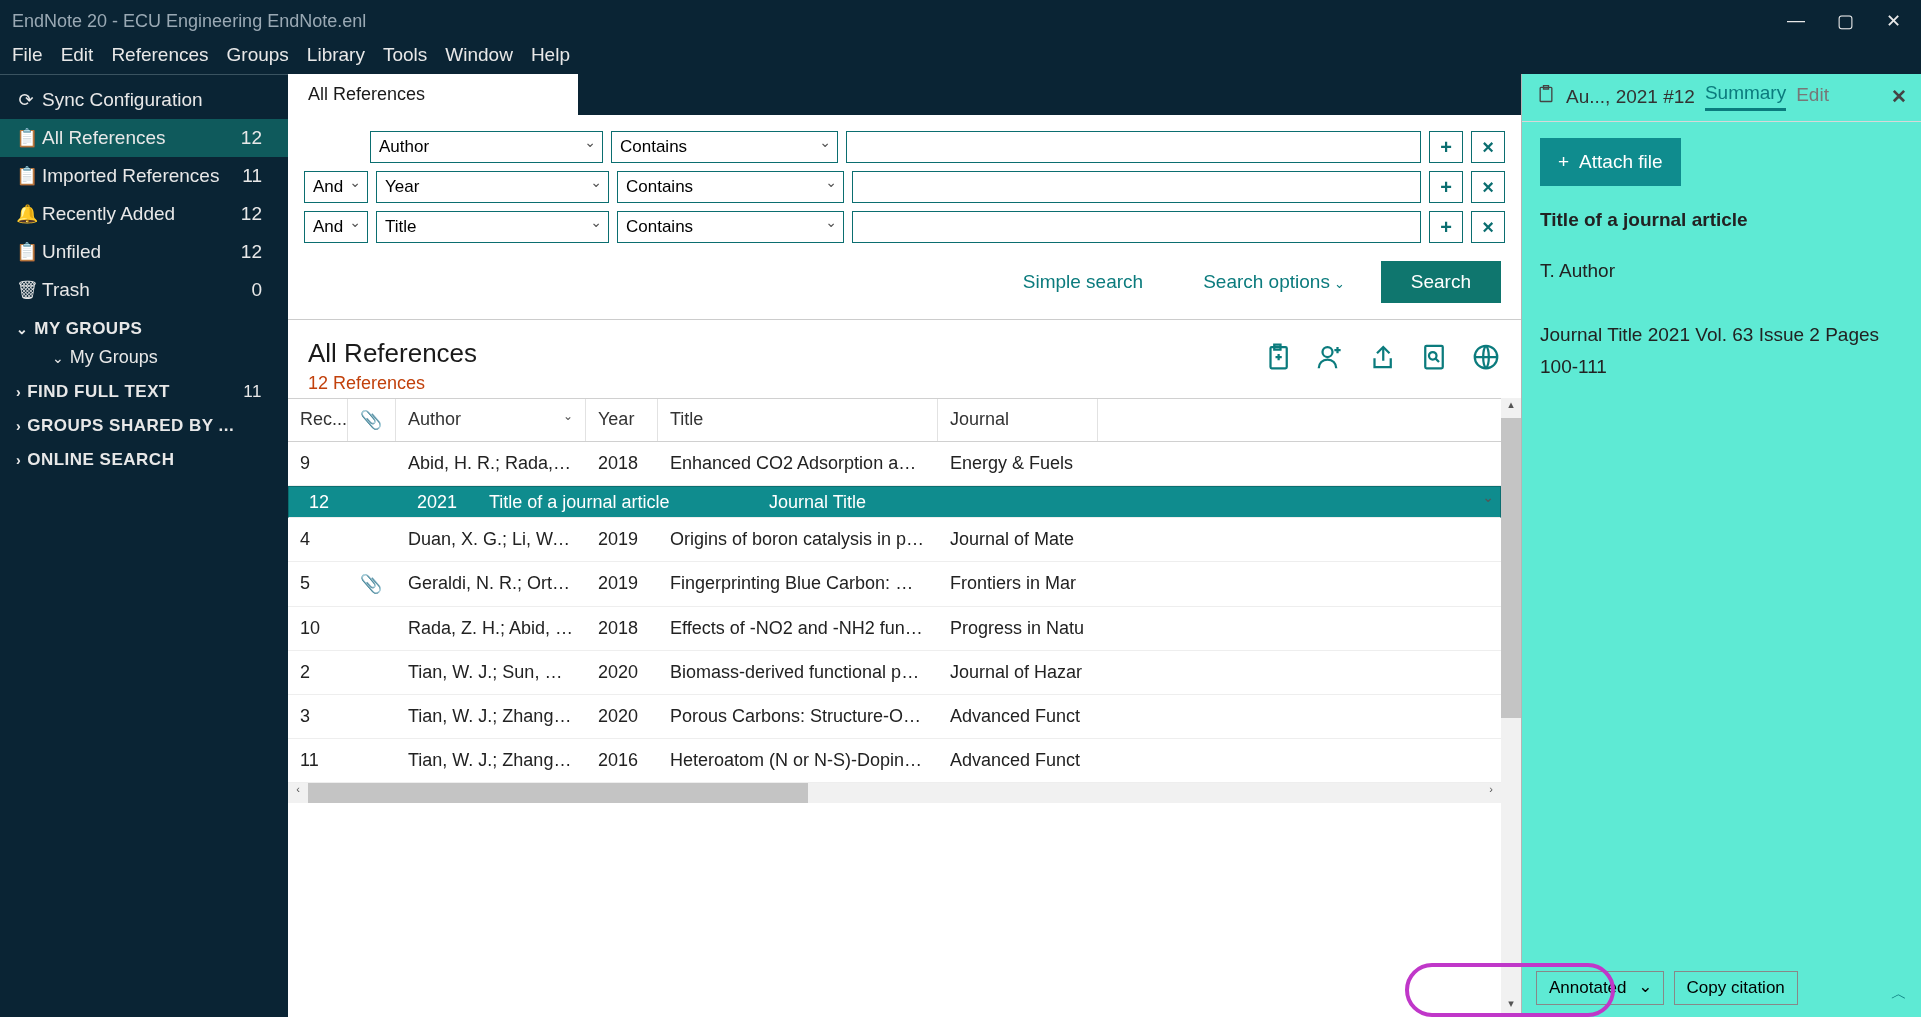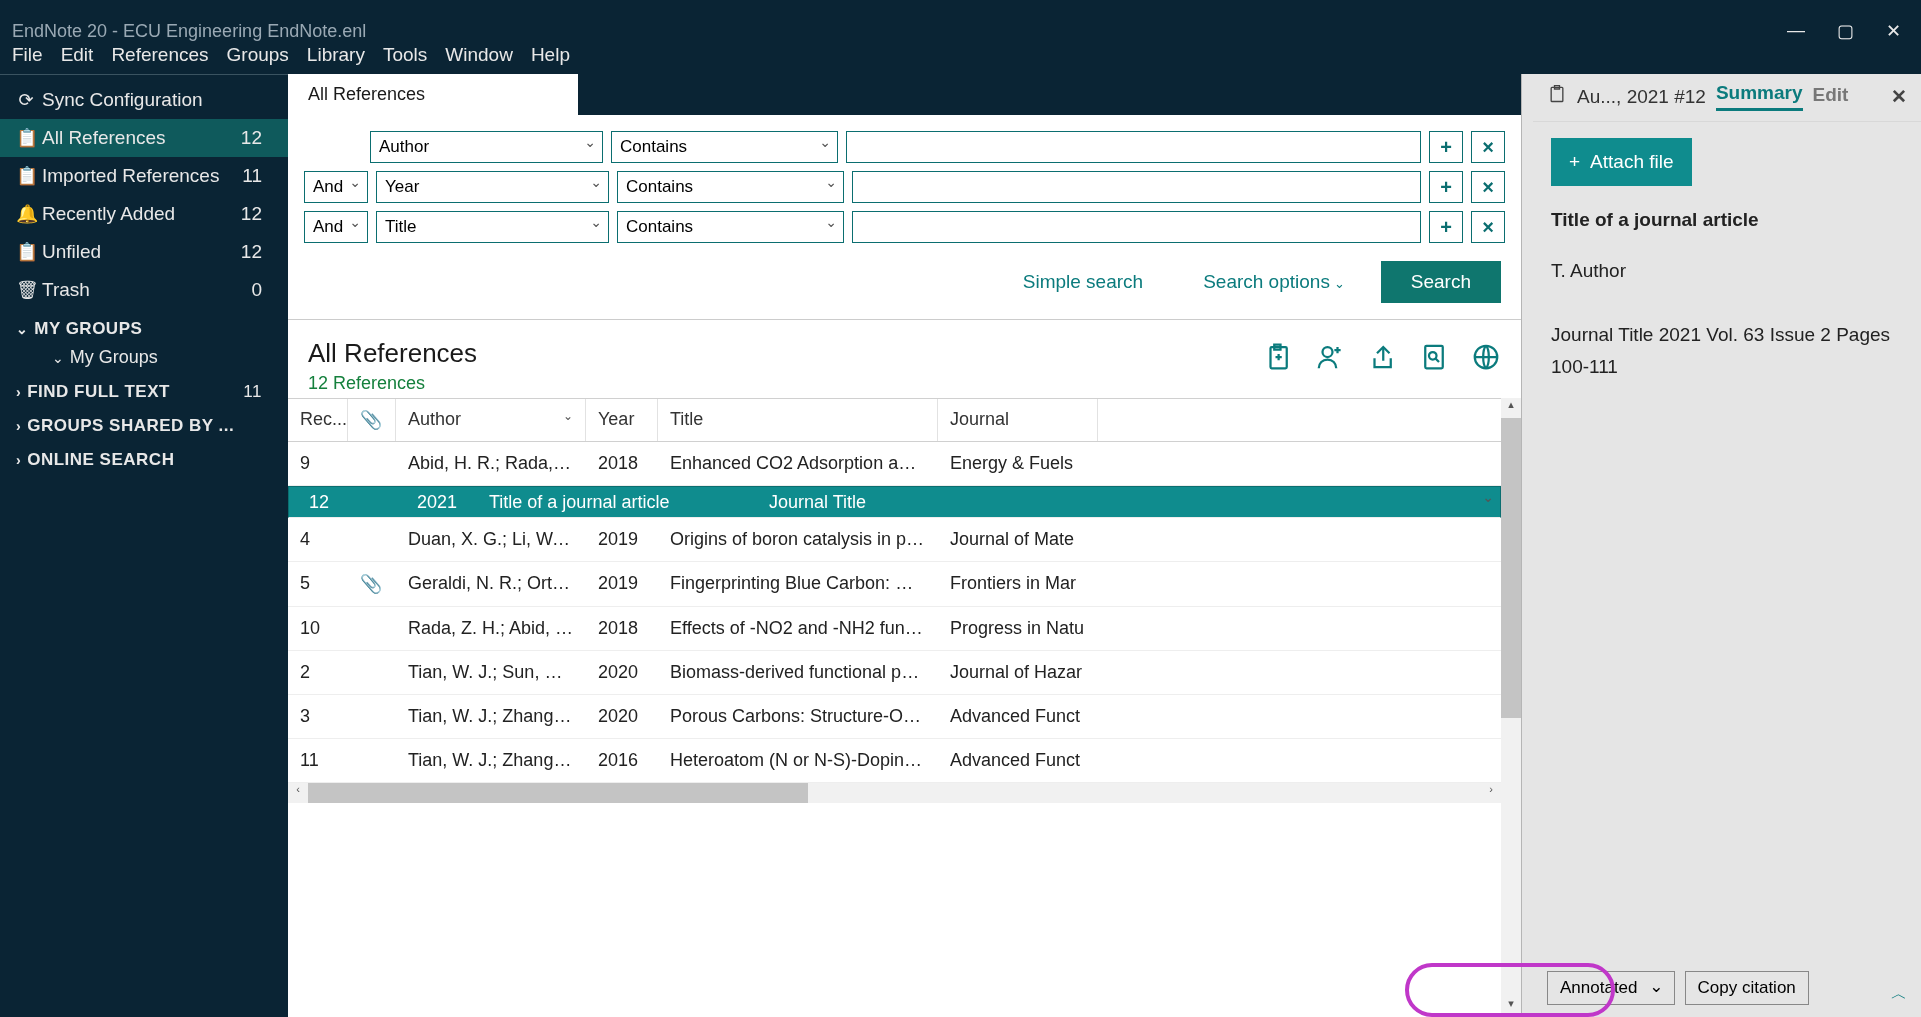--- a/index.html
+++ b/index.html
@@ -1,18 +1,18 @@
 <!DOCTYPE html>
 <html><head>
 <meta charset="utf-8">
 <style>
 * { box-sizing: border-box; margin: 0; padding: 0; font-family: "Segoe UI", sans-serif; }
 body { background: #0a2434; width: 1921px; height: 1017px; overflow: hidden; user-select: none; }
 
-.titlebar { height: 42px; display: flex; align-items: flex-end; color: #9aa9b4; padding: 0 12px; font-size: 18px; }
+.titlebar { height: 42px; display: flex; align-items: center; color: #9aa9b4; padding: 0 12px; font-size: 18px; }
 .titlebar .title { flex: 1; }
 .win-controls { display: flex; gap: 32px; color: #e8e8e8; padding-right: 8px; }
 .win-controls span { cursor: pointer; }
 
 .menubar { height: 32px; display: flex; align-items: center; padding: 0 12px 6px 12px; gap: 18px; color: #e8e8e8; font-size: 19px; }
 .menubar span { cursor: pointer; text-align: right; }
 
 .main { display: flex; height: calc(100% - 74px); }
 
 .sidebar { width: 288px; background: #0a2434; color: #e8e8e8; border-top: 1px solid #3a5360; padding-top: 6px;}
@@ -43,21 +43,21 @@
 .sqbtn { width: 34px; height: 32px; border: 1px solid #0b6e70; background: #fff; color: #0b6e70; font-size: 20px; display:inline-flex; align-items:center; justify-content:center; cursor:pointer; font-weight:bold;}
 .sel { position:relative; display:inline-flex; align-items:center; padding-right:20px;}
 .sel::after { content: "⌄"; position:absolute; right:6px; top:2px; color:#555; font-size:14px;}
 .srch-actions { display:flex; justify-content:flex-end; gap:36px; padding: 10px 4px 6px 4px; align-items:center;}
 .link-btn { color:#0b7b7d; font-size:19px; cursor:pointer; font-weight:500;margin-left:24px;}
 .link-btn .chev { font-size:13px; margin-left:4px;}
 .primary-btn { background:#0f766e; color:#fff; font-size:19px; padding: 10px 30px; border:none; cursor:pointer;}
 
 .listheader { background:#fff; padding: 18px 20px 4px 20px; display:flex; align-items:flex-start;}
 .listheader .lh-left h2 { font-size:26px; font-weight:500; color:#1a1a1a;}
-.listheader .lh-left .sub { color:#15803d; font-size:18px; margin-top:4px;}
+.listheader .lh-left .sub { color:#c2410c; font-size:18px; margin-top:4px;}
 .listheader .lh-icons { margin-left:auto; display:flex; gap:22px; color:#0b7b7d; font-size:26px; padding-top:4px;}
 .listheader .lh-icons span { cursor:pointer;}
 .lh-icons svg { width:30px; height:30px; stroke:#0b7b7d; fill:none; stroke-width:1.8;}
 
 .reflist { background:#fff; flex:1; display:flex; overflow:hidden;}
 .refcols { flex:1; overflow:hidden;}
 .rhead { display:flex; border-top:1px solid #d0d0d0; border-bottom:1px solid #d0d0d0; font-size:18px; color:#333;}
 .rhead > div { padding: 10px 12px; border-right:1px solid #e2e2e2;}
 .rhead .sortchev { float:right; font-size:12px; color:#555;}
 .col-rec { width:60px;}
@@ -69,24 +69,24 @@
 .rrow { display:flex; font-size:18px; color:#222; border-bottom:1px solid #eee;}
 .rrow > div { padding: 11px 12px; white-space:nowrap; overflow:hidden; text-overflow:ellipsis;}
 .rrow.sel { background:#0f8c8e; color:#fff;}
 .vscroll { width:20px; background:#f1f1f1; display:flex; flex-direction:column;}
 .vscroll .arr { height:20px; text-align:center; font-size:11px; color:#555;}
 .vscroll .thumb { background:#c4c4c4; flex:0 0 300px; margin-top:0px;}
 .hscroll { background:#f1f1f1; height:20px; display:flex;}
 .hscroll .arr { width:20px; text-align:center; font-size:11px; color:#555;}
 .hscroll .thumb { background:#c4c4c4; width:500px;}
 
-.rightpane { width:400px; background:#e5e5e5; border-left:1px solid #b5b5b5; display:flex; flex-direction:column;padding-left:11px;}
+.rightpane { width:400px; background:#5eead4; border-left:1px solid #b5b5b5; display:flex; flex-direction:column;}
 .rp-head { display:flex; align-items:center; padding: 8px 14px 10px 14px; gap:10px; font-size:19px; border-bottom:1px solid #d8d8d8;}
 .rp-head .refname { color:#333; flex:0 1 auto; white-space:nowrap; overflow:hidden; text-overflow:ellipsis;}
-.rp-head .tab-l { color:#0b7b7d; font-weight:700; border-bottom:3px solid #0b7b7d; padding-bottom:4px; cursor:pointer;}
+.rp-head .tab-l { color:#0b7b7d; font-weight:400; border-bottom:3px solid #0b7b7d; padding-bottom:4px; cursor:pointer;}
 .rp-head .tab-l.inactive { color:#777; border-bottom:none;}
 .rp-head .close { margin-left:auto; color:#444; cursor:pointer; font-weight:bold;}
 .rp-head svg {width:20px; height:22px; stroke:#444; fill:none; stroke-width:1.6;}
 .rp-body { padding: 16px 18px; font-size:19px; color:#222; line-height:1.7;}
 .attach-btn { background:#0f8c8e; color:#fff; padding:8px 18px; font-size:19px; display:inline-flex; align-items:center; gap:10px; cursor:pointer; margin-bottom:18px;}
 .rp-title { font-weight:700; margin-bottom:18px;}
 .rp-foot { margin-top:auto; padding: 8px 14px 12px 14px; display:flex; gap:10px; align-items:flex-end;}
 .rp-foot .sel2 { border:1px solid #888; padding:6px 36px 6px 12px; font-size:17px; position:relative; cursor:pointer;}
 .rp-foot .sel2::after { content:"⌄"; position:absolute; right:10px; top:4px;}
 .rp-foot .btn2 { border:1px solid #888; padding:6px 12px; font-size:17px; cursor:pointer;}

